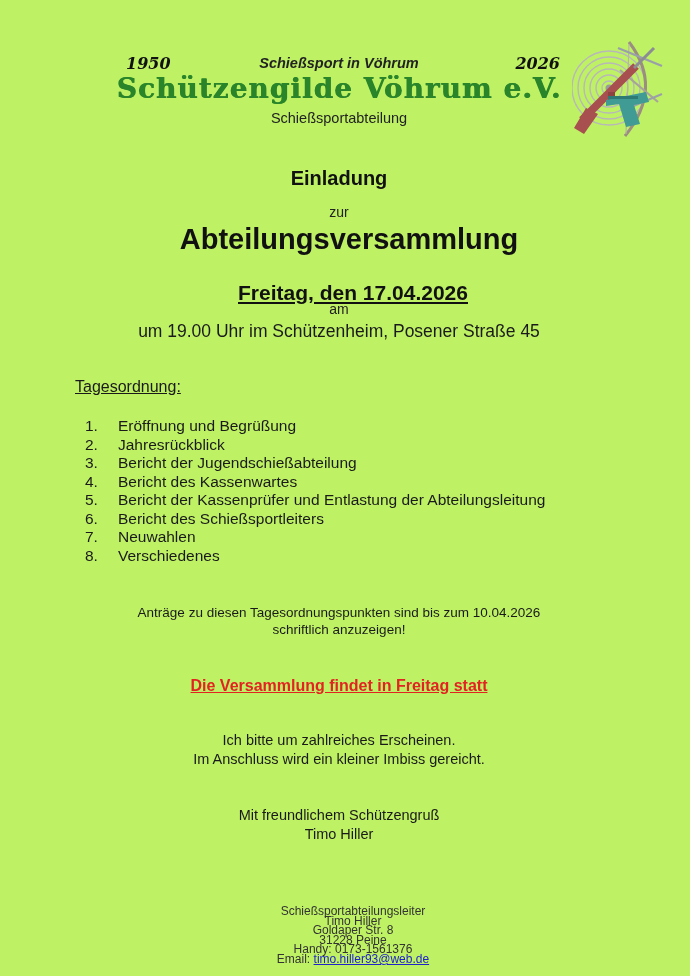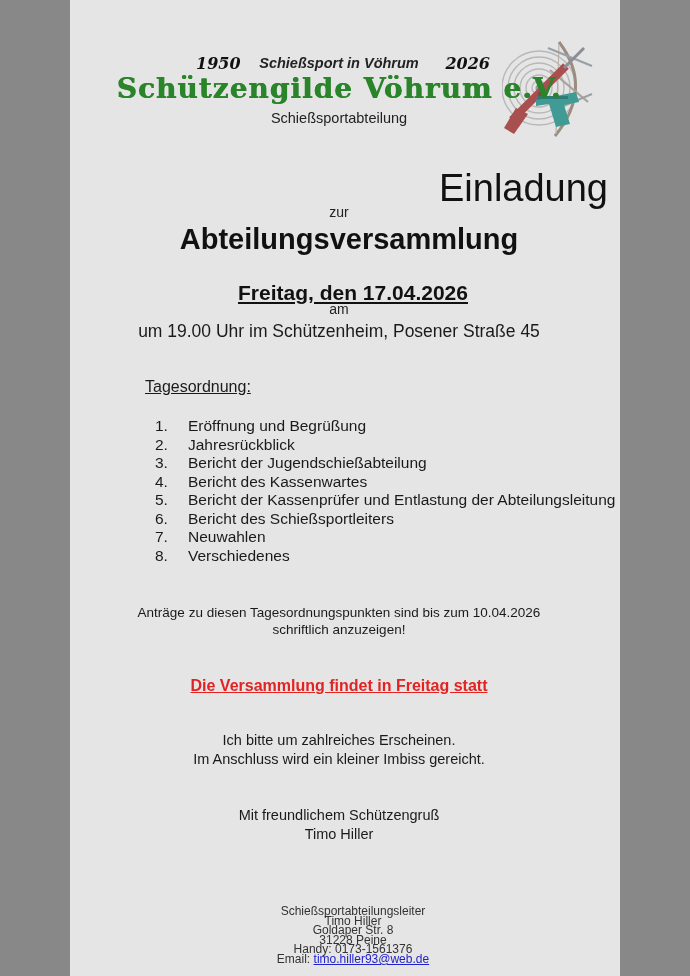--- a/index.html
+++ b/index.html
@@ -1,20 +1,20 @@
 <!DOCTYPE html>
 <html><head>
 <meta charset="utf-8">
 <style>
   html,body{margin:0;padding:0;background:#888;}
   .page{
     position:relative;
-    width:550px;height:976px;
+    width:690px;height:976px;
     margin:0 auto;
-    background:#e5e5e5;
+    background:#bef264;
     font-family:"Liberation Sans", sans-serif;
     color:#1a1a1a;
     overflow:hidden;
   }
   .abs{position:absolute;}
   .center{left:0;right:12px;text-align:center;}
 
   
   .year{font-family:"DejaVu Serif", serif;font-style:italic;font-weight:bold;font-size:16px;color:#111;}
   .year-left{top:54px;left:126px;}
@@ -25,21 +25,21 @@
     font-family:"DejaVu Serif", serif;
     font-weight:bold;font-size:28px;
     color:#2a852a;
     letter-spacing:1px;
     text-shadow:0.6px 0 0 #2a852a;
   }
   .department{top:110px;font-size:14.5px;color:#222;}
   .logo{top:36px;right:24px;width:94px;height:108px;}
 
   
-  .t-einladung{top:167px;font-weight:normal;font-size:38px;color:#111;text-align:right;}
+  .t-einladung{top:167px;font-weight:bold;font-size:20px;color:#111;}
   .t-zur{top:204px;font-size:14px;color:#222;}
   .t-event{top:223px;font-weight:bold;font-size:29px;color:#111;padding-left:20px;}
   .t-am{top:259px;font-size:14px;color:#222;margin-top:42px;}
   .t-date{top:281px;font-weight:bold;font-size:21px;text-decoration:underline;color:#111;padding-left:28px;}
   .time-place{top:321px;font-size:17.5px;color:#1a1a1a;}
 
   
   .agenda-heading{top:378px;left:75px;font-size:16px;text-decoration:underline;color:#1a1a1a;}
   .agenda-list{top:417px;left:85px;right:20px;font-size:15.5px;color:#1a1a1a;}
   .agenda-row{height:18.5px;line-height:18.5px;white-space:nowrap;}

